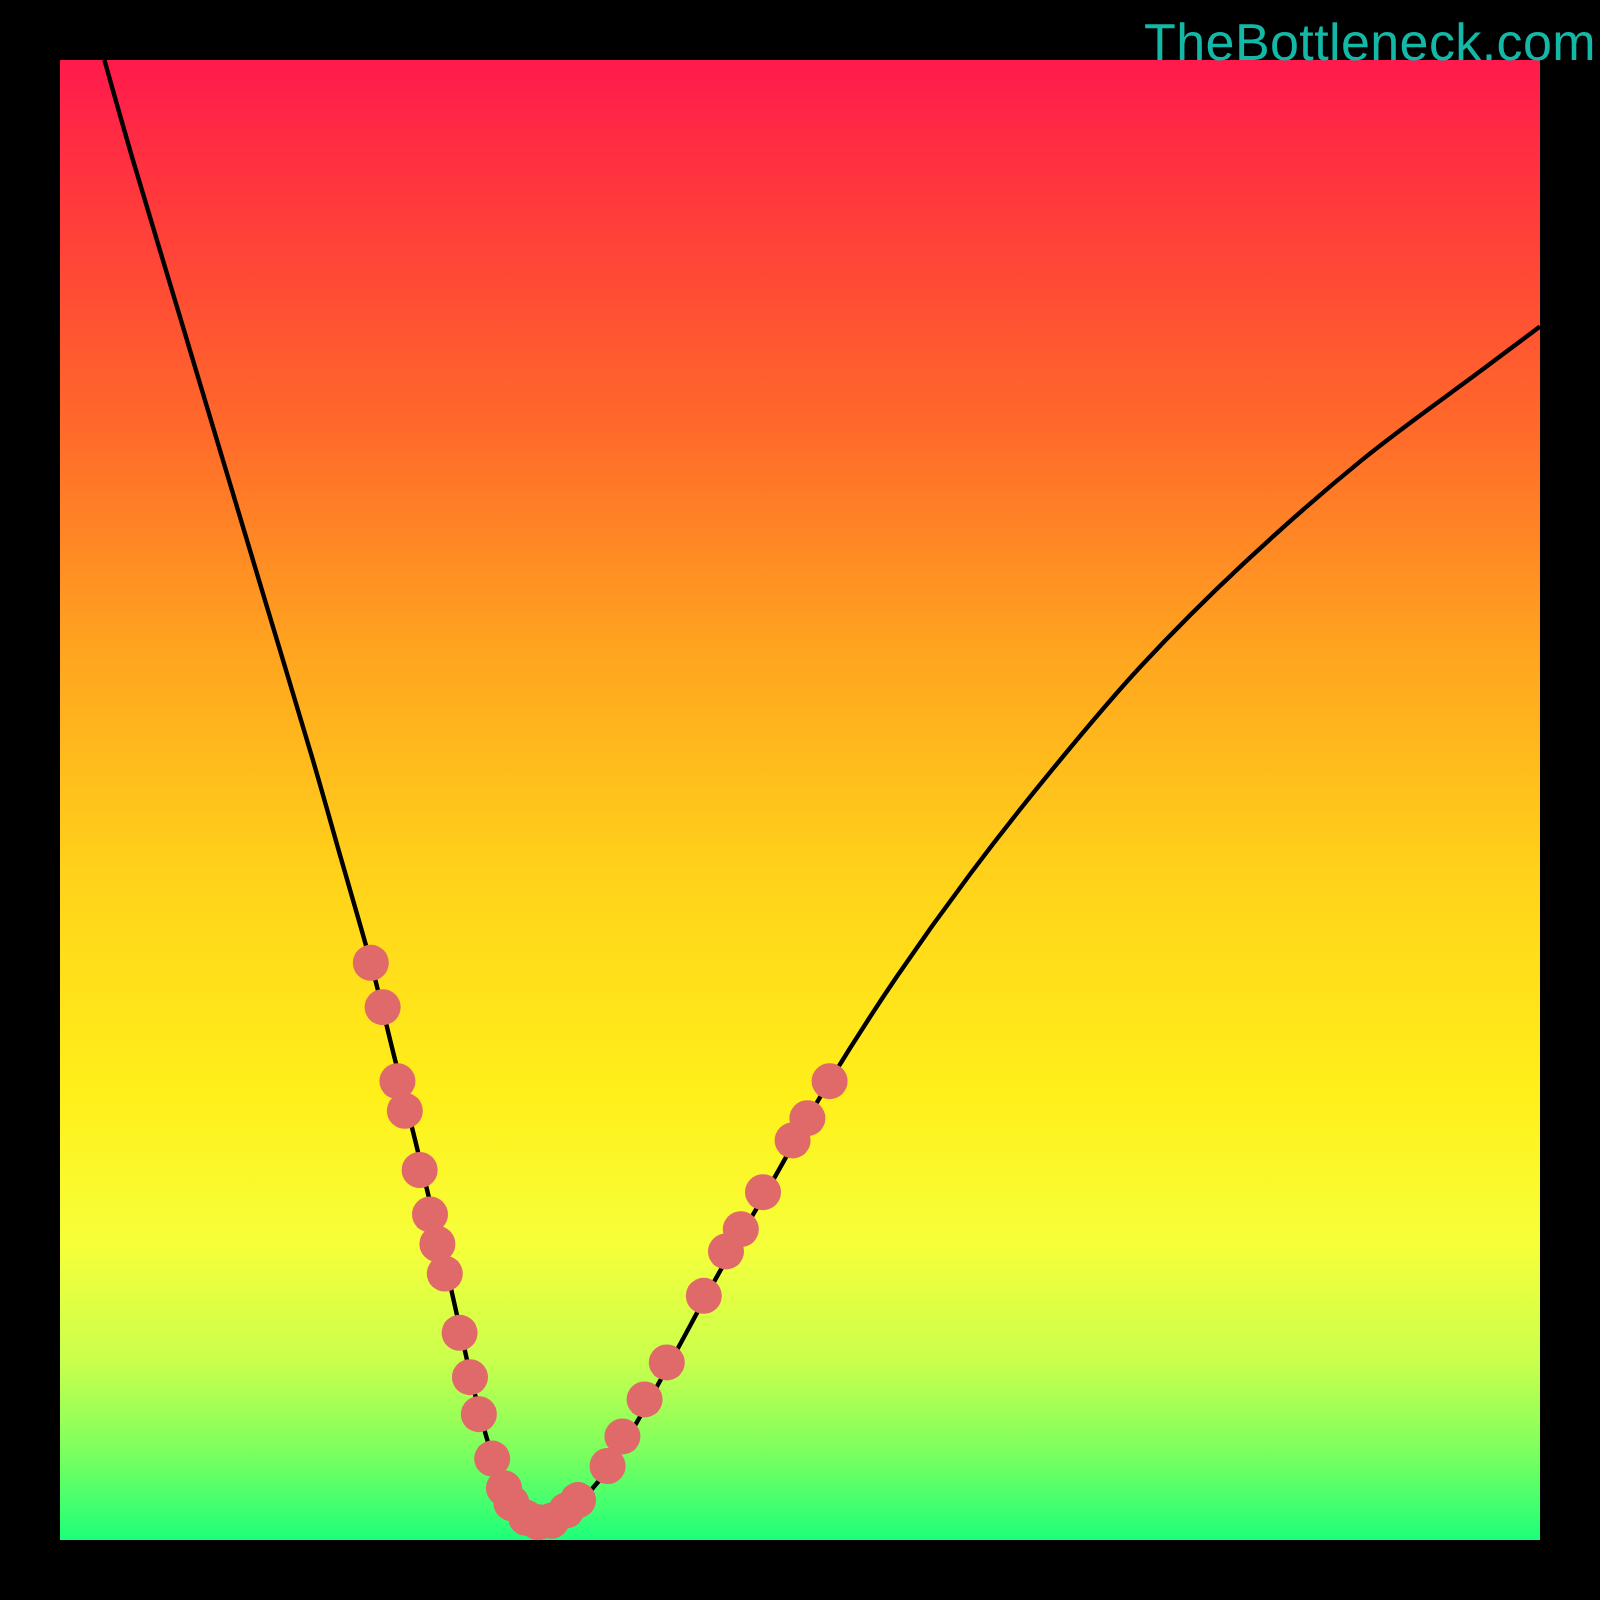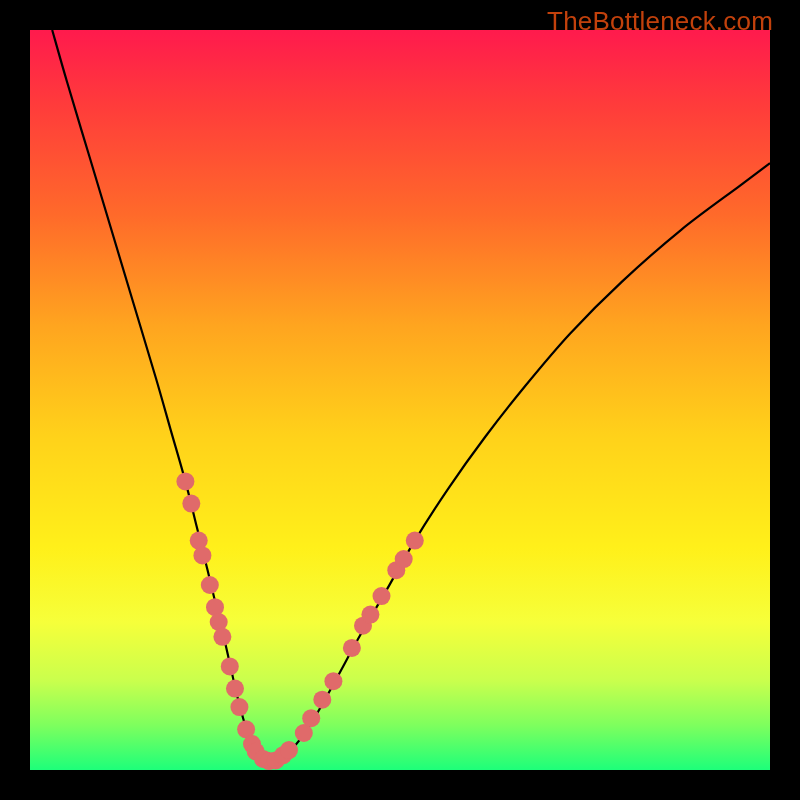--- a/index.html
+++ b/index.html
@@ -31,22 +31,22 @@
       #ffd21a 55%,
       #fff01a 70%,
       #f6ff3a 80%,
       #c9ff4d 88%,
       #7dff5e 94%,
       #1dff7a 100%);
   }
   .watermark {
     position: absolute;
     top: 6px;
-    right: 27px;
-    color: #c2410c;
+    right: 2px;
+    color: #14b8a6;
     font-size: 26px;
     font-weight: 500;
     letter-spacing: 0.2px;
     user-select: none;
   }
   svg.curve {
     position: absolute;
     left: 0;
     top: 0;
     width: 740px;

